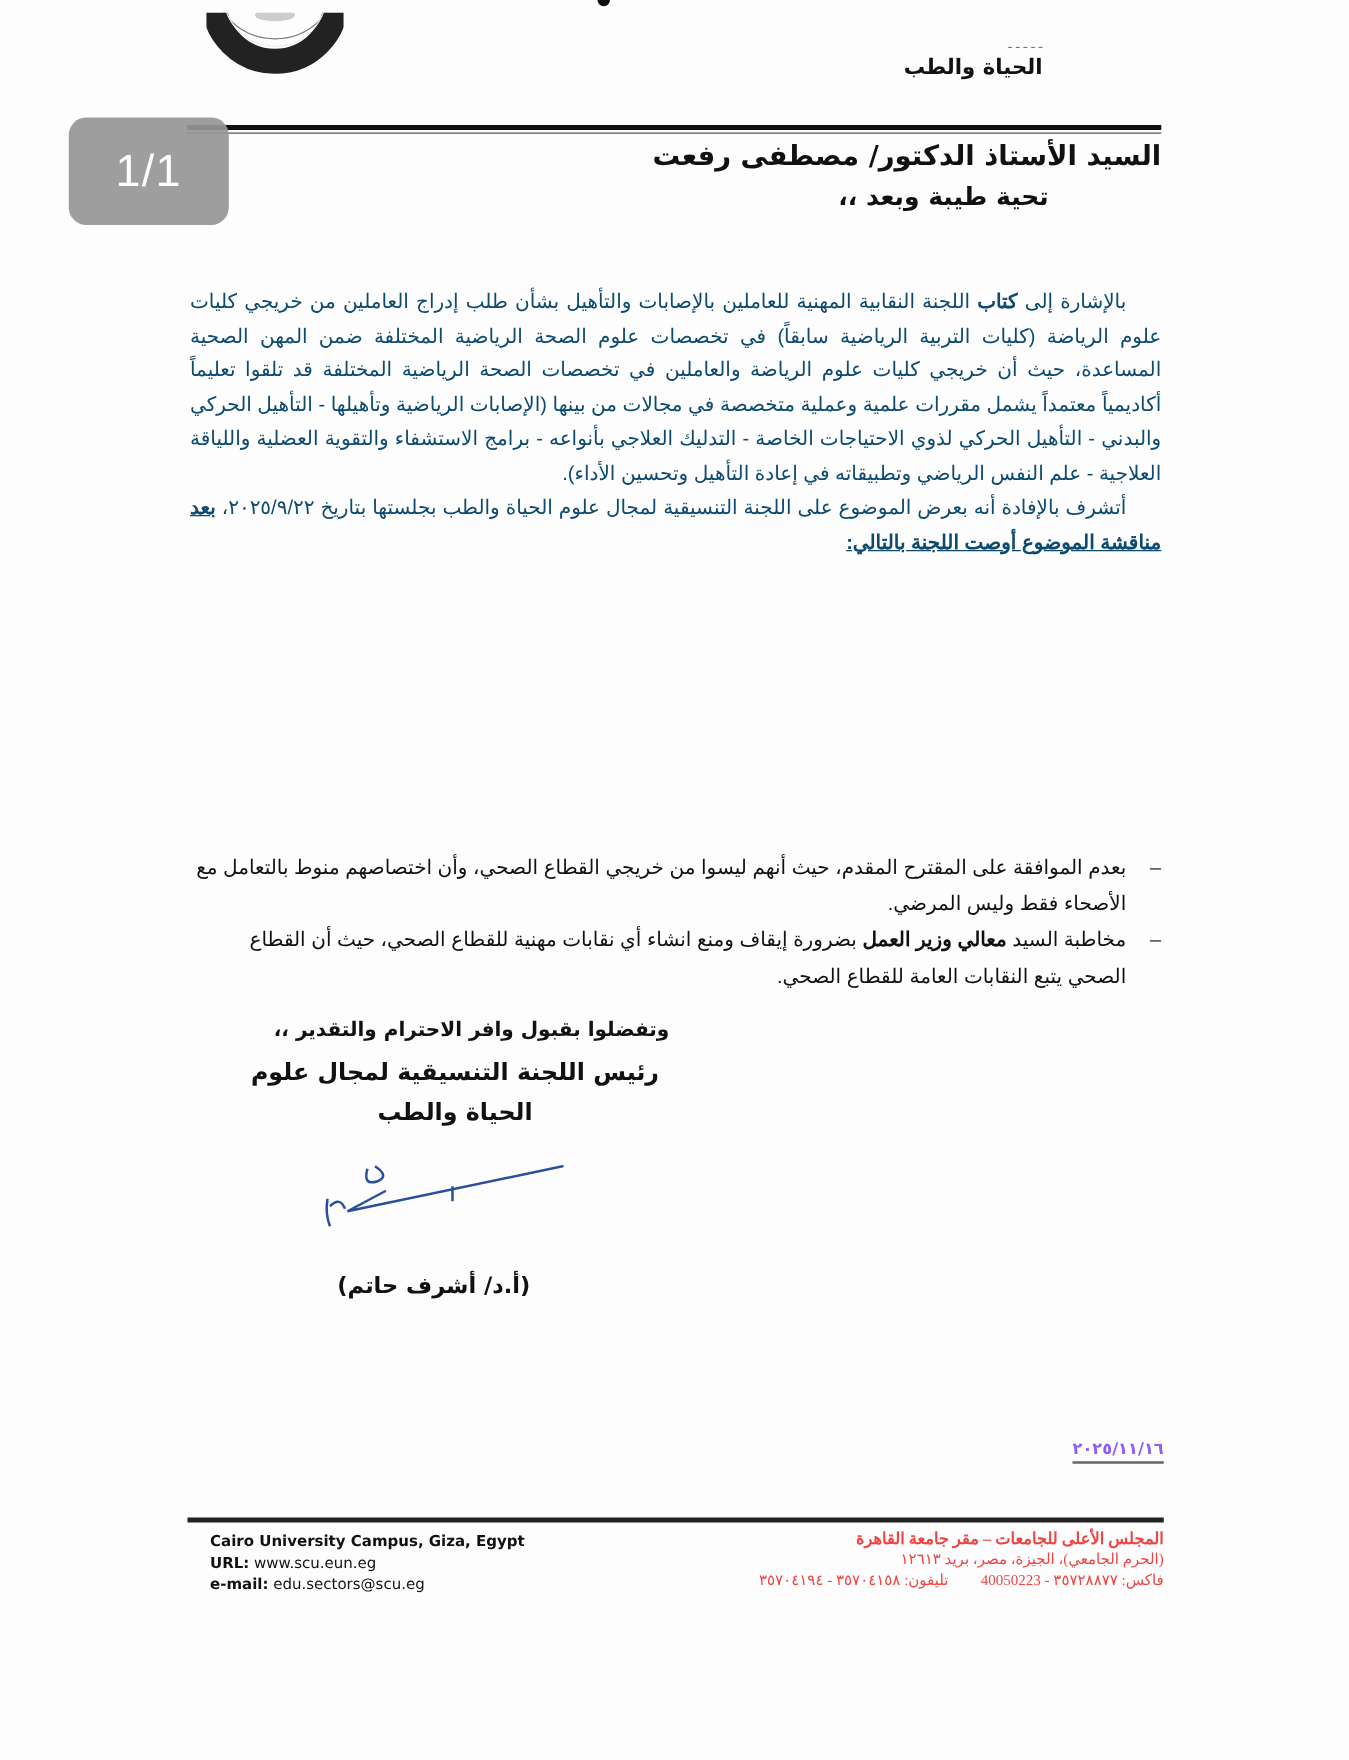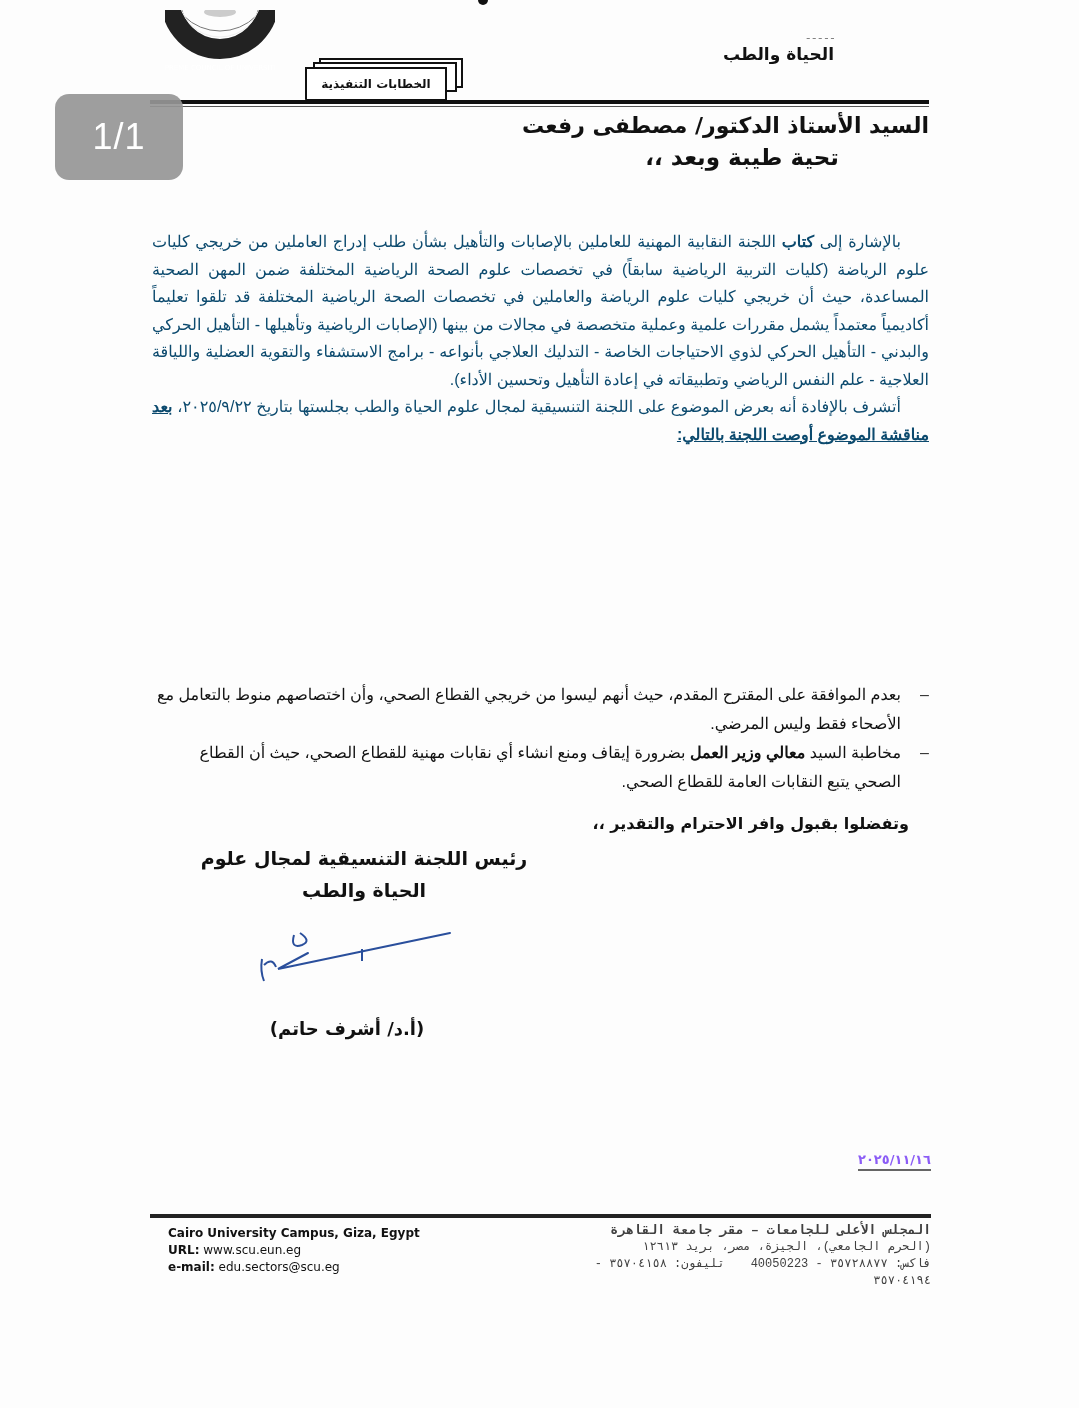--- a/index.html
+++ b/index.html
@@ -70,43 +70,43 @@
       font-family: "Liberation Sans", sans-serif;
       letter-spacing: 1px;
     }
     
     .addressee {
       position: absolute; right: 150px; top: 110px; width: 560px;
       direction: rtl; text-align: right;
     }
     .addressee .line1 { font-size: 22px; font-weight: bold; line-height: 32px; }
     .addressee .line2 { font-size: 18px; font-weight: bold; line-height: 30px; padding-right: 40px; }
-    .addressee .line3 { font-size: 23px; font-weight: bold; line-height: 30px; padding-right: 90px; }
+    .addressee .line3 { font-size: 20px; font-weight: bold; line-height: 30px; padding-right: 90px; }
     
     .body-text {
       position: absolute; left: 152px; right: 150px; top: 228px;
       direction: rtl; text-align: justify; text-align-last: right;
       font-family: "Liberation Sans", sans-serif;
       font-size: 16px; line-height: 27.5px; color: #0c4a6e;
     }
     .body-text p { margin: 0; }
     .body-text .indent { text-indent: 28px; }
     .body-text .bold { font-weight: bold; }
     .body-text .ul { text-decoration: underline; font-weight: bold; }
     .recs {
       position: absolute; left: 152px; right: 150px; top: 680px;
       direction: rtl; font-family: "Liberation Sans", sans-serif;
       font-size: 16px; line-height: 29px; color: #111;
     }
     .rec-item { display: flex; flex-direction: row; }
     .rec-dash { width: 28px; flex: none; text-align: right; color: #333; }
     .rec-text { flex: 1; text-align: right; }
     .closing {
-      position: absolute; right: 150px; top: 812px; width: 700px;
-      direction: rtl; text-align: right;
+      position: absolute; right: 160px; top: 812px; width: 700px;
+      direction: rtl; text-align: left;
     }
     .closing .greet {
       font-size: 16px; font-weight: bold; padding-right: 20px; line-height: 24px;
     }
     .signer {
       position: absolute; left: 184px; top: 842px; width: 360px;
       direction: rtl; text-align: center;
       font-size: 19px; font-weight: bold; line-height: 32px;
     }
     .signature {
@@ -130,22 +130,22 @@
     }
     .footer-left {
       position: absolute; left: 168px; top: 1225px;
       font-family: "DejaVu Sans", sans-serif; font-size: 12px; line-height: 17px;
       color: #111;
     }
     .footer-left b { font-weight: bold; }
     .footer-right {
       position: absolute; right: 148px; top: 1222px; width: 400px;
       direction: rtl; text-align: right;
-      font-family: Liberation Mono, monospace; font-size: 12px; line-height: 17px;
-      color: #404040;
+      font-family: Liberation Serif, serif; font-size: 12px; line-height: 17px;
+      color: #ef4444;
     }
     .footer-right .f1 { font-weight: bold; font-size: 13px; }
     .footer-right .f3 span { margin-left: 26px; margin-top: 46px; }
   </style>
 </head>
 <body>
 
 <div class="page">
 
   <div class="top-mark"></div>
@@ -158,25 +158,20 @@
       <ellipse cx="55" cy="2" rx="16" ry="5" fill="#ccc"></ellipse>
       <text x="55" y="60" font-size="7" fill="#fff" text-anchor="middle" font-family="DejaVu Sans, sans-serif">SUPREME COUNCIL OF UNIVERSITIES</text>
     </svg>
   </div>
 
   <div class="header-right">
     <div class="faint">ـ ـ ـ ـ ـ</div>
     <div class="title">الحياة والطب</div>
   </div>
 
-  <div class="tag-box-wrap">
-    <div class="tag-layer l1"></div>
-    <div class="tag-layer l2"></div>
-    <div class="tag-main">الخطابات التنفيذية</div>
-  </div>
 
   <div class="header-rule"></div>
   <div class="header-rule-thin"></div>
 
   <div class="page-indicator">1/1</div>
 
   <div class="addressee">
     <div class="line1">السيد الأستاذ الدكتور/ مصطفى رفعت</div>
     <div class="line3">تحية طيبة وبعد ،،</div>
   </div>

